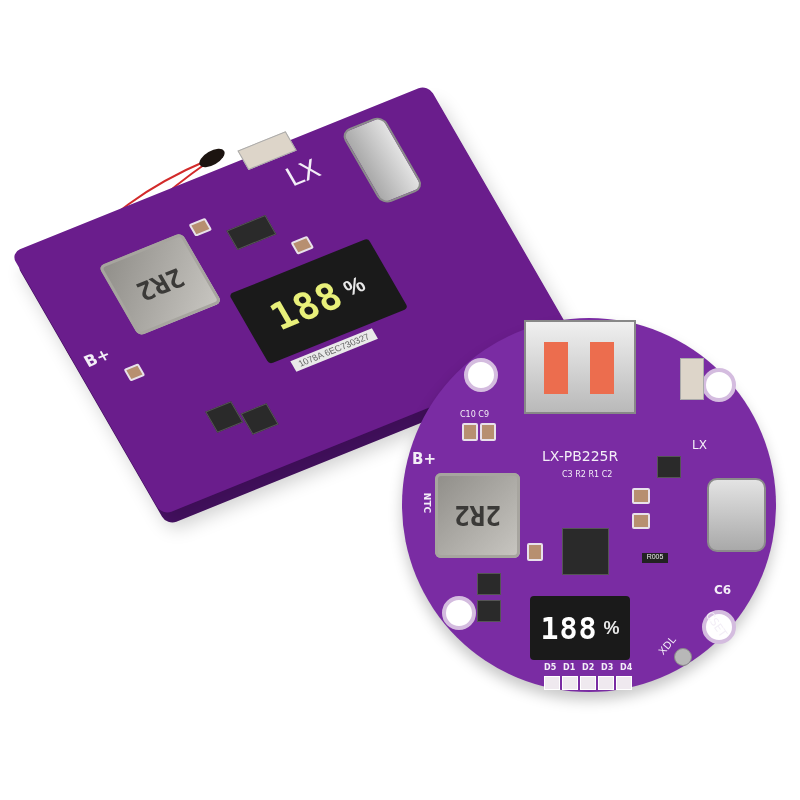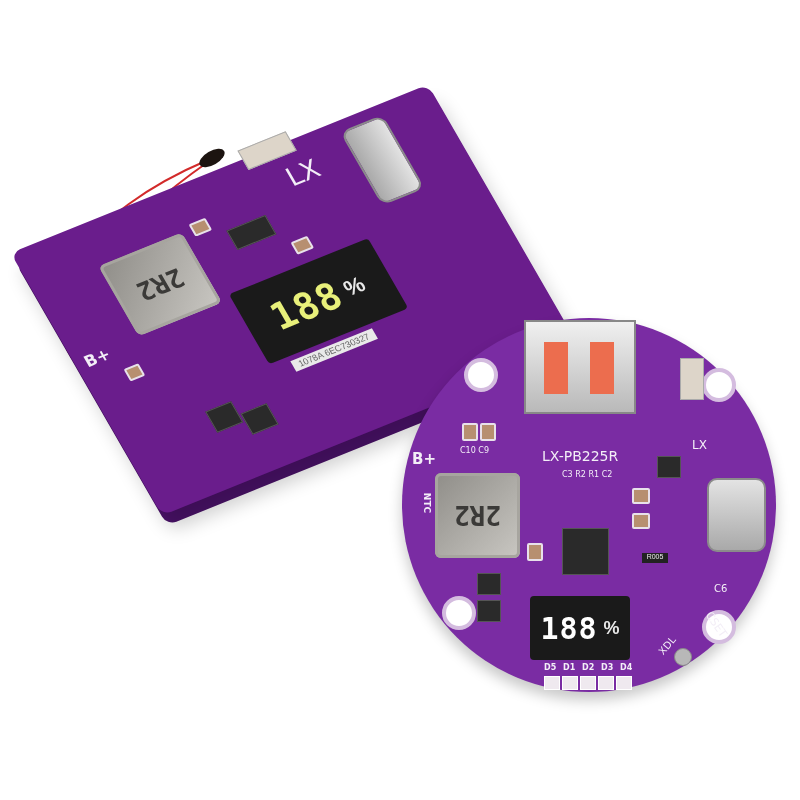--- a/index.html
+++ b/index.html
@@ -80,21 +80,21 @@
     <span>2R2</span>
   </div>
   <div class="abs silk" style="left:10px;top:132px;font-size:15px;">B+</div>
   <div class="abs silk" style="left:15px;top:180px;font-size:9px;transform:rotate(90deg);">NTC</div>
 
   <div class="chip" style="left:160px;top:210px;width:45px;height:45px;"></div>
   <div class="chip" style="left:255px;top:138px;width:22px;height:20px;"></div>
   <div class="chip" style="left:75px;top:255px;width:22px;height:20px;"></div>
   <div class="chip" style="left:75px;top:282px;width:22px;height:20px;"></div>
 
-  <div class="abs silk" style="left:58px;top:92px;font-size:8px;font-weight:normal;margin-top:36px;">
+  <div class="abs silk" style="left:58px;top:92px;font-size:8px;font-weight:normal;">
     <span>C10</span>
     <span>C9</span>
   </div>
   <div class="abs silk" style="left:160px;top:152px;font-size:8px;font-weight:normal;">
     <span>C3</span>
     <span>R2</span>
     <span>R1</span>
     <span>C2</span>
   </div>
   <div class="abs" style="left:240px;top:235px;width:26px;height:10px;background:#222;color:#eee;font-size:7px;text-align:center;">
@@ -116,21 +116,21 @@
     <span>D4</span>
   </div>
   <div class="led" style="left:142px;top:358px;"></div>
   <div class="led" style="left:160px;top:358px;"></div>
   <div class="led" style="left:178px;top:358px;"></div>
   <div class="led" style="left:196px;top:358px;"></div>
   <div class="led" style="left:214px;top:358px;"></div>
 
   <div class="abs silk" style="left:300px;top:300px;font-size:11px;font-weight:normal;transform:rotate(55deg);">CSET</div>
   <div class="abs silk" style="left:255px;top:322px;font-size:10px;font-weight:normal;transform:rotate(-50deg);">XDL</div>
-  <div class="abs silk" style="left:312px;top:265px;font-size:10px;font-weight:normal;">C6</div>
+  <div class="abs silk" style="left:312px;top:265px;font-size:12px;font-weight:bold;">C6</div>
   <div class="abs" style="left:272px;top:330px;width:16px;height:16px;border-radius:50%;background:#b8b8b8;border:1px solid #888;"></div>
 
   <div class="cap" style="left:60px;top:105px;width:12px;height:14px;"></div>
   <div class="cap" style="left:78px;top:105px;width:12px;height:14px;"></div>
   <div class="cap" style="left:230px;top:170px;width:14px;height:12px;"></div>
   <div class="cap" style="left:230px;top:195px;width:14px;height:12px;"></div>
   <div class="cap" style="left:125px;top:225px;width:12px;height:14px;"></div>
   <div class="switch" style="left:278px;top:40px;width:22px;height:40px;"></div>
 </div>
 

